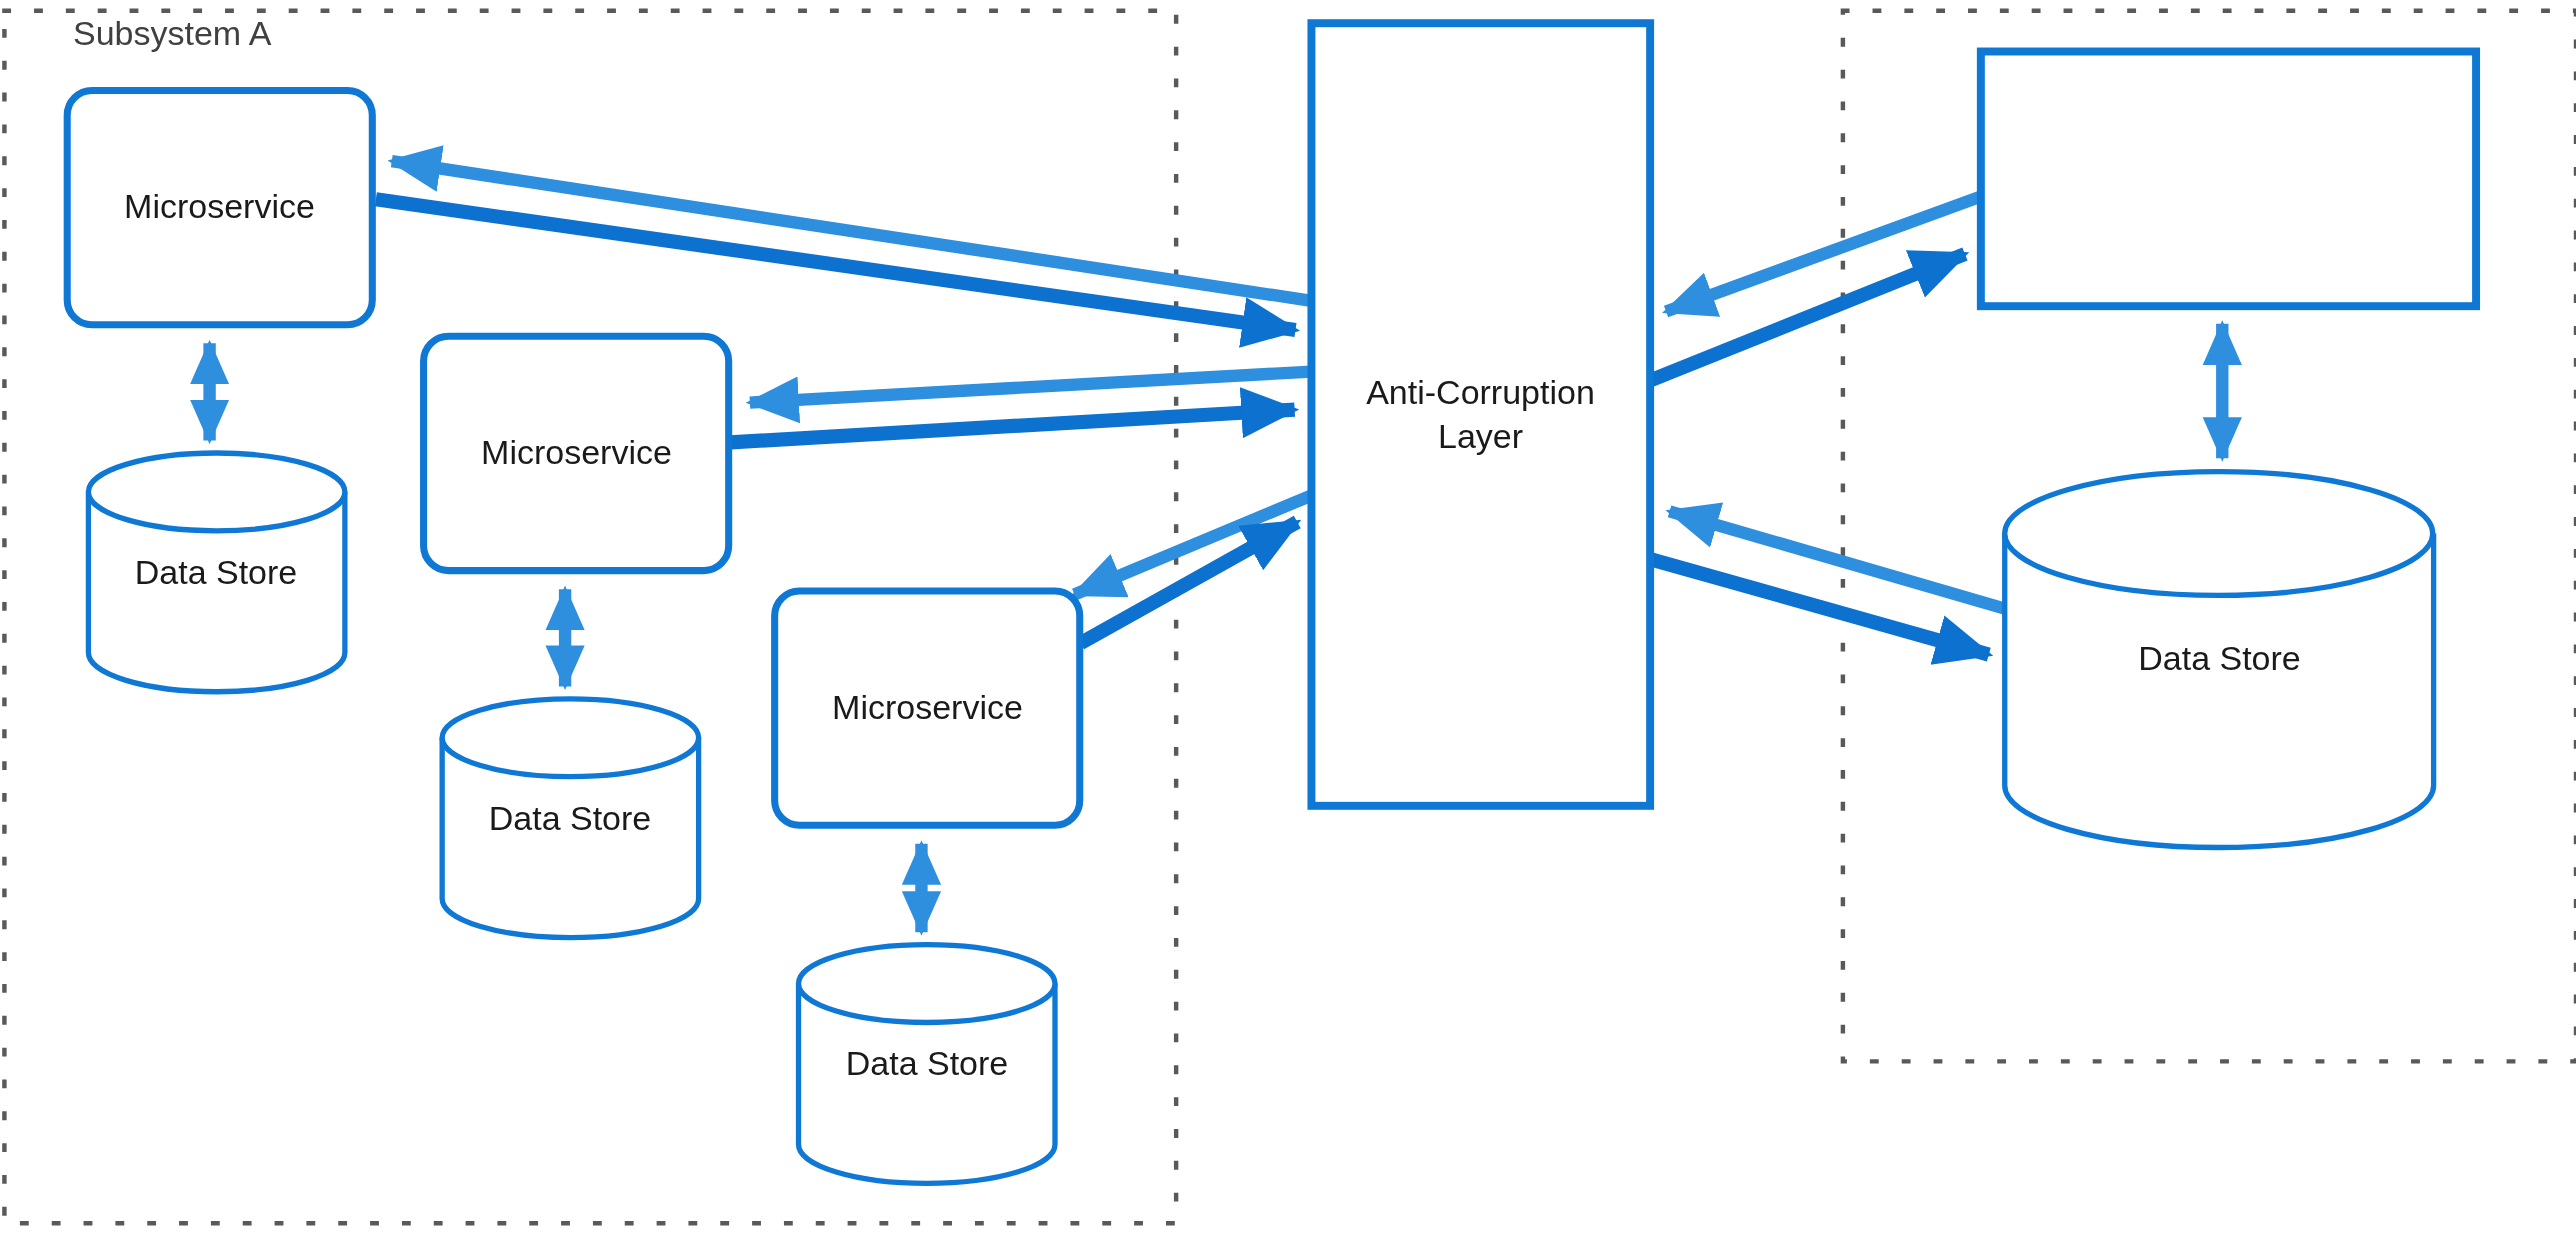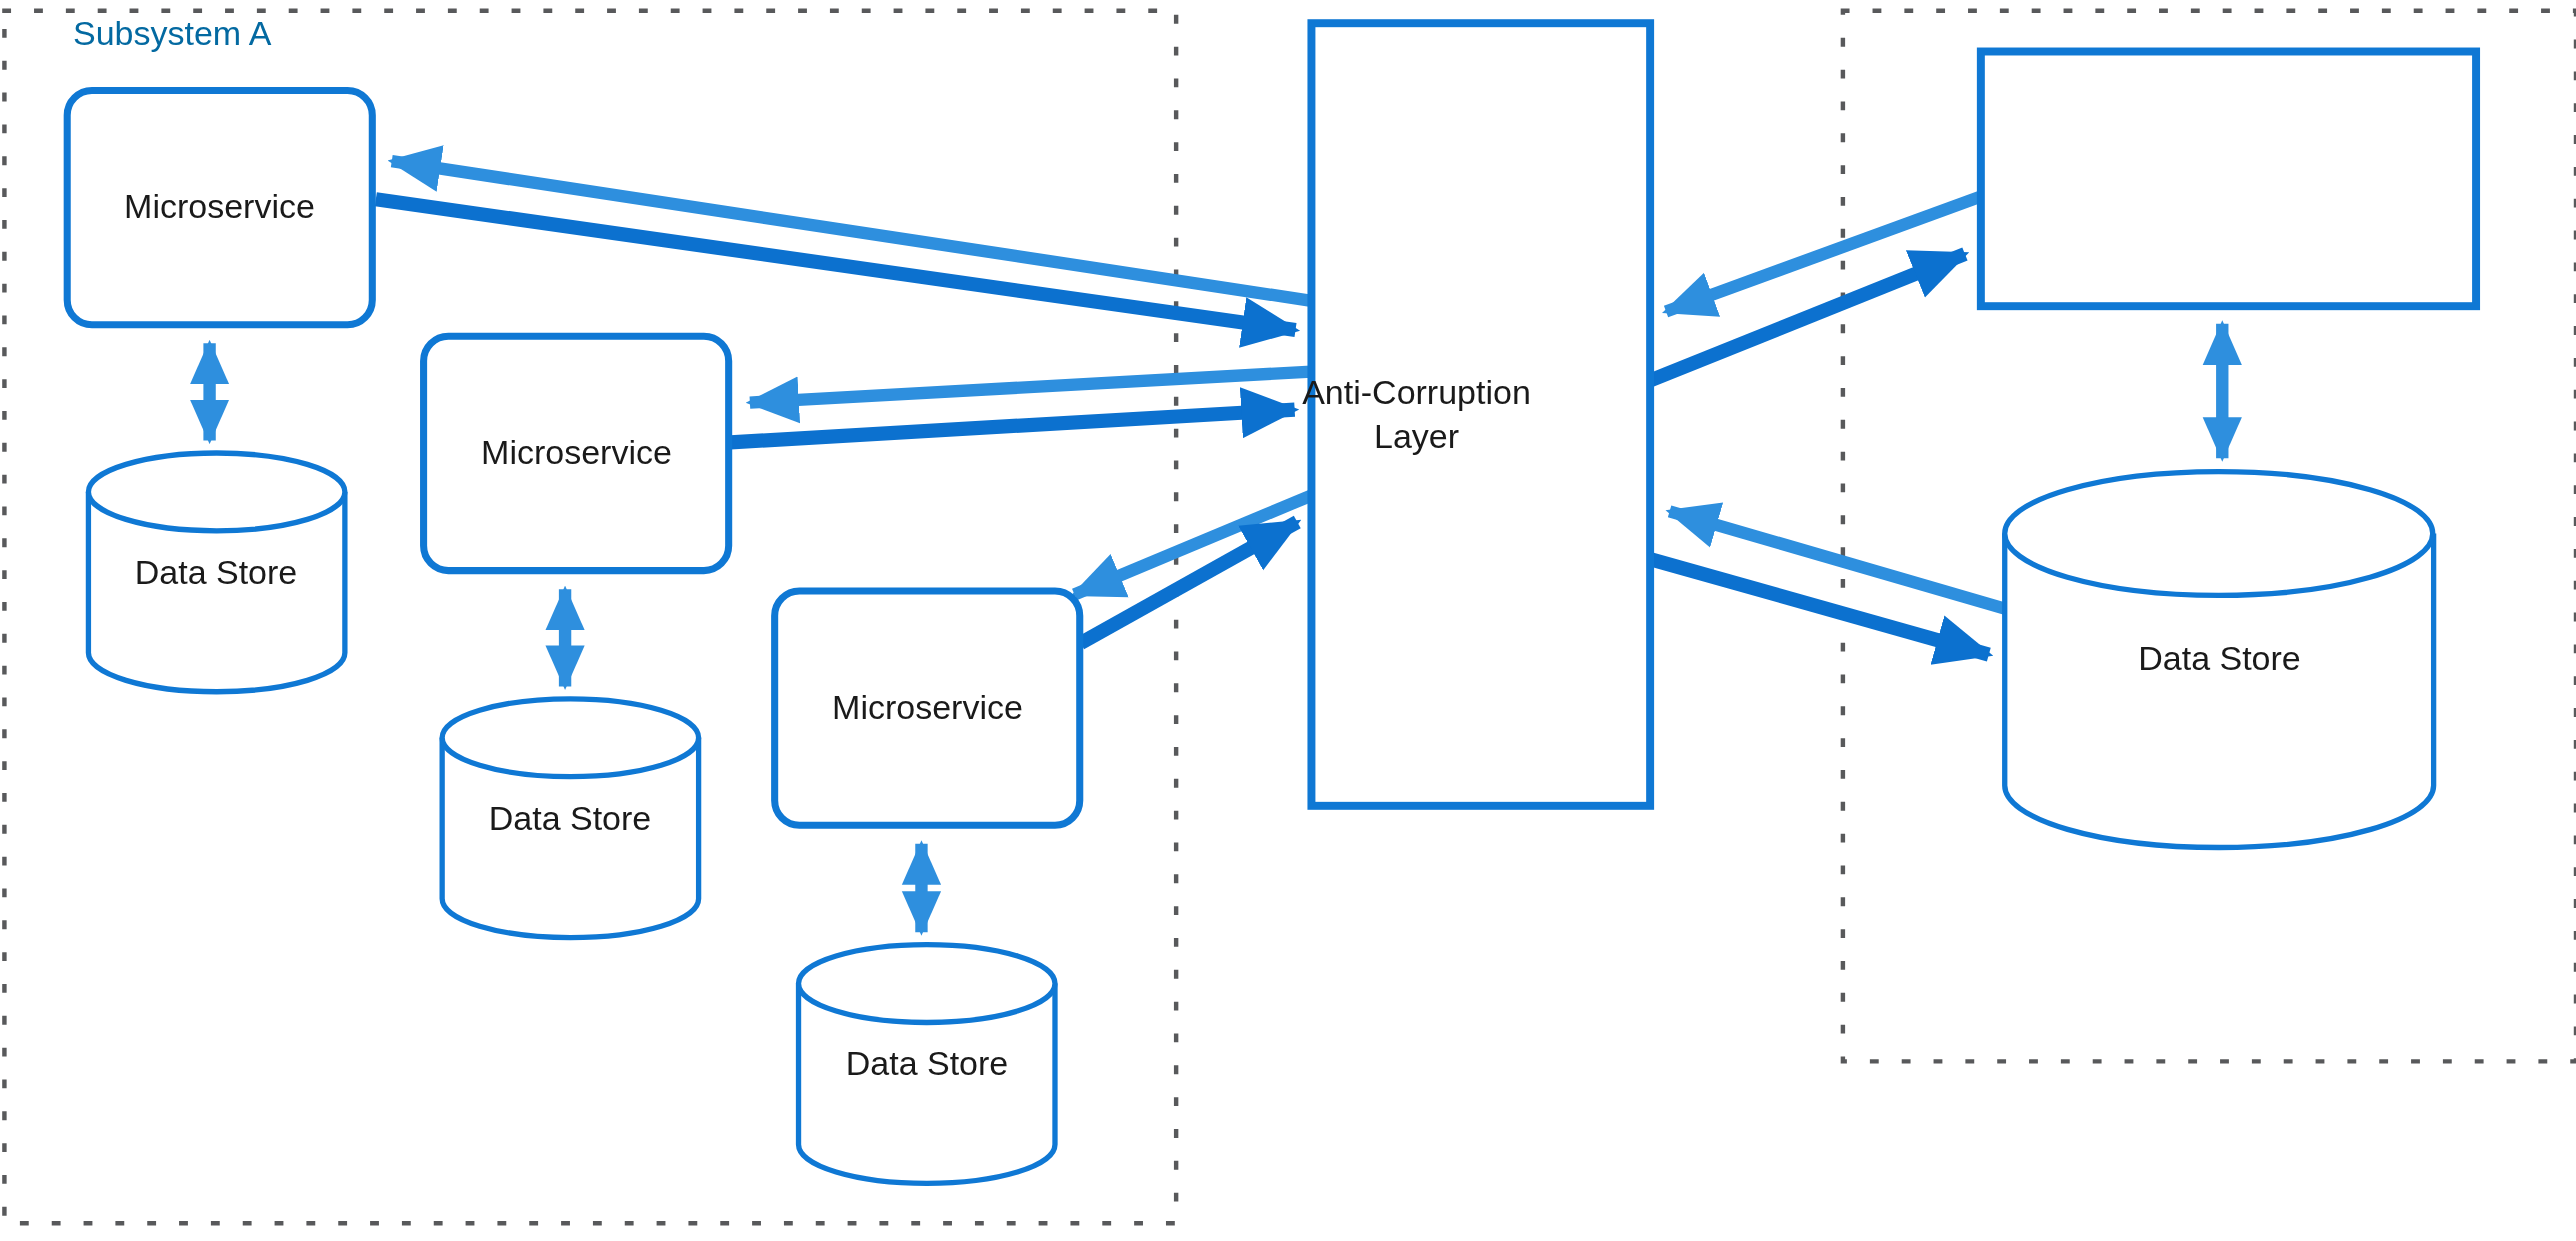--- a/index.html
+++ b/index.html
@@ -32,21 +32,21 @@
     text-align: center;
     color: #1a1a1a;
     font-size: 34px;
     line-height: 1.28;
     font-family: "Liberation Sans", sans-serif;
     pointer-events: none;
     white-space: pre-line;
   }
   .boundary-label {
     position: absolute;
-    color: #0369a1;
+    color: #404040;
     font-size: 34px;
     font-family: "Liberation Sans", sans-serif;
     text-align: center;
   }
 </style>
 </head>
 <body>
 
 <div id="stage">
 
@@ -166,20 +166,20 @@
   <div class="node-label" style="left:88px; top:492px; width:256px; height:161px;">Data Store</div>
 
   <div class="node-label" style="left:424px; top:336px; width:305px; height:234px;">Microservice</div>
 
   <div class="node-label" style="left:442px; top:738px; width:256px; height:161px;">Data Store</div>
 
   <div class="node-label" style="left:775px; top:591px; width:305px; height:234px;">Microservice</div>
 
   <div class="node-label" style="left:799px; top:983px; width:256px; height:161px;">Data Store</div>
 
-  <div class="node-label" style="left:1247px; top:23px; width:339px; height:783px;">Anti-Corruption
+  <div class="node-label" style="left:1311px; top:23px; width:339px; height:783px;">Anti-Corruption
 Layer</div>
 
 
   <div class="node-label" style="left:2005px; top:533px; width:429px; height:252px;">Data Store</div>
 
 </div>
 
 
 </body></html>

